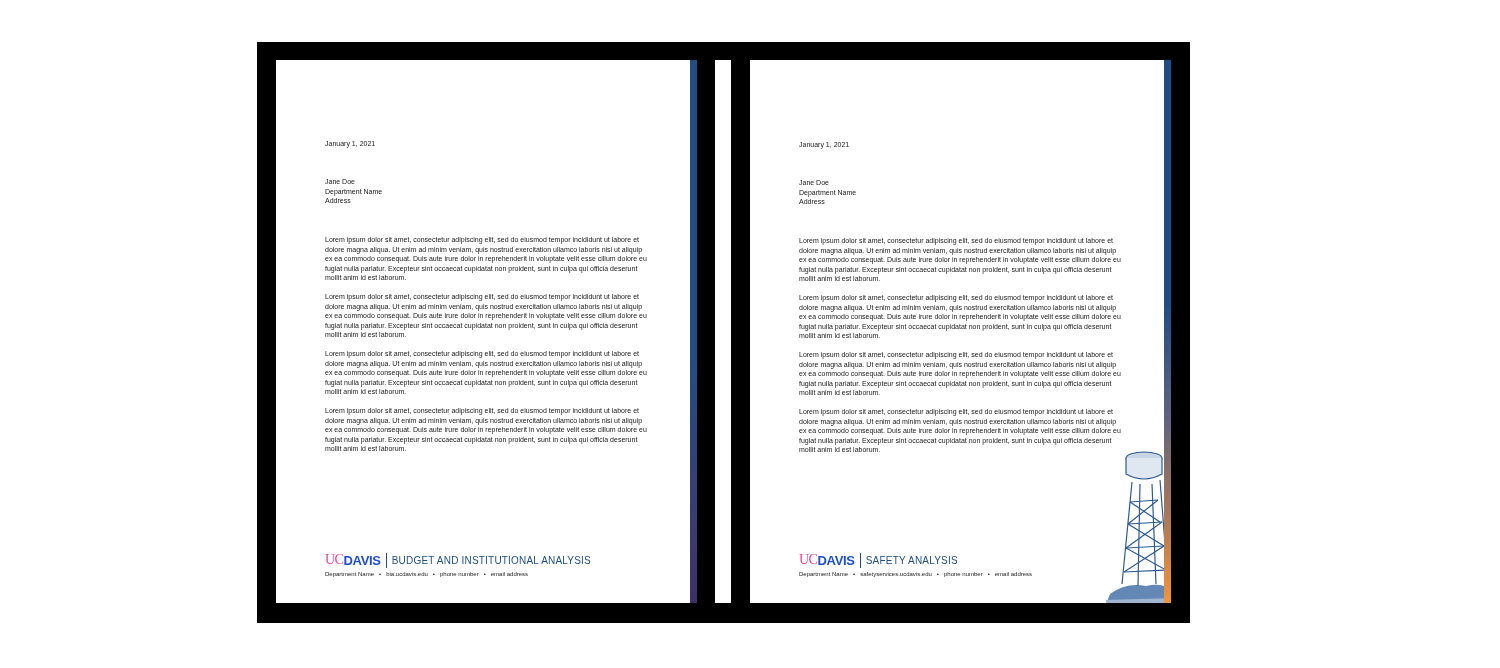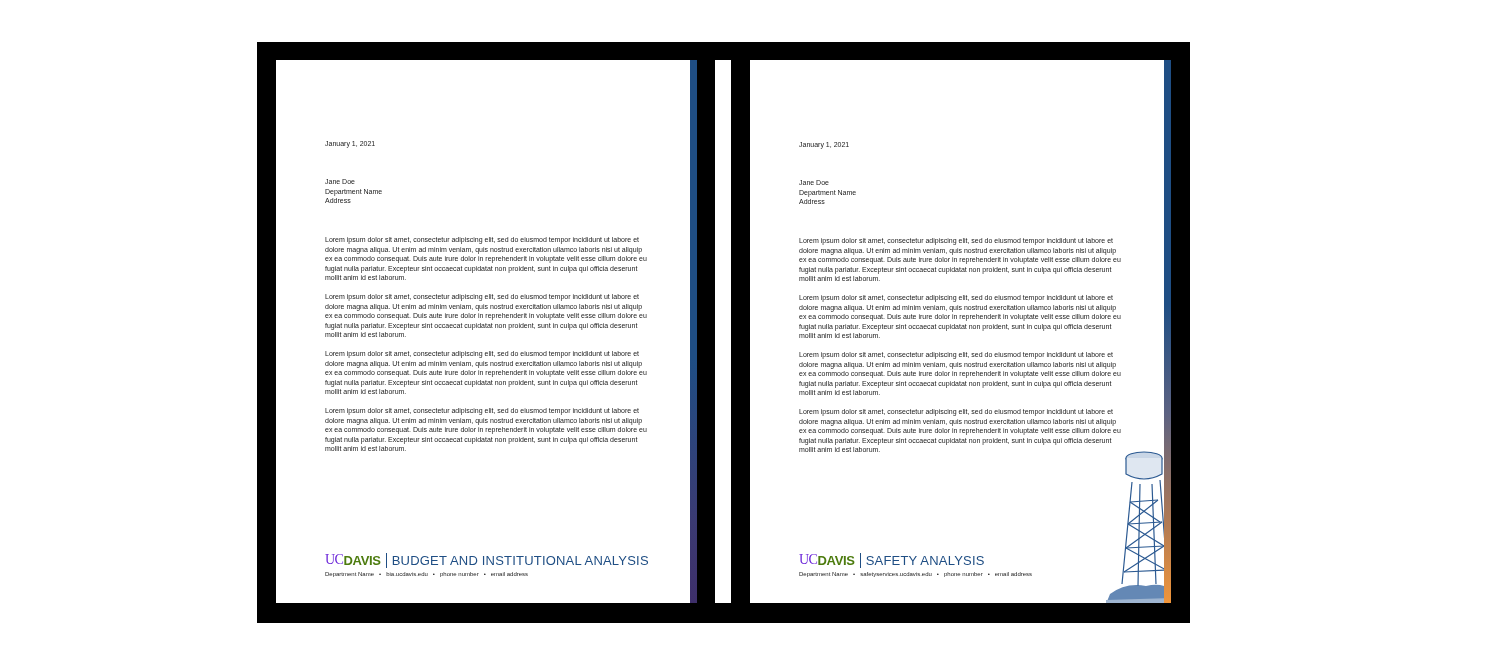--- a/index.html
+++ b/index.html
@@ -12,24 +12,24 @@
   .page.right { left:750px; width:414px; }
   .stripe { position:absolute; top:60px; width:7px; height:543px; }
   .stripe.left { left:690px; background:linear-gradient(to bottom,#1f4e84 0%,#1f4e84 55%,#3b3a72 85%,#3e2f6a 100%); }
   .stripe.right { left:1164px; background:linear-gradient(to bottom,#1f4e84 0%,#1f4e84 45%,#5c6282 65%,#b07a55 85%,#f0953a 100%); }
   .content { position:absolute; left:49px; width:330px; font-size:7px; line-height:9.6px; color:#1a1a1a; }
   .date { top:79px; }
   .recipient { top:117px; }
   .recipient div { height:9.6px; }
   .para { position:absolute; left:49px; width:322px; font-size:7px; line-height:9.6px; color:#1a1a1a; }
   .footer-logo { position:absolute; left:49px; top:492px; display:flex; align-items:center; white-space:nowrap; }
-  .uc { font-family:"Liberation Serif", serif; font-size:14px; color:#6d28d9; letter-spacing:-0.5px; }
-  .davis { font-family:"Liberation Sans", sans-serif; font-weight:bold; font-size:13px; color:#4d7c0f; letter-spacing:-0.3px; }
+  .uc { font-family:"Liberation Serif", serif; font-size:14px; color:#ec4899; letter-spacing:-0.5px; }
+  .davis { font-family:"Liberation Sans", sans-serif; font-weight:bold; font-size:13px; color:#1d4ed8; letter-spacing:-0.3px; }
   .logo-bar { width:1px; height:15px; background:#1f4e84; margin:0 5px 0 5px; }
-  .unit { font-family:"Liberation Sans", sans-serif; font-size:13px; color:#1f4e84; letter-spacing:0.2px; }
+  .unit { font-family:"Liberation Sans", sans-serif; font-size:10px; color:#1f4e84; letter-spacing:0.2px; }
   .footer-contact { position:absolute; left:49px; top:511px; font-size:6px; color:#222; white-space:nowrap; }
   .footer-contact .sep { margin:0 5px; }
   .tower { position:absolute; left:356px; top:384px; width:64px; height:160px; }
 </style>
 </head>
 <body>
 
 <div class="frame"></div>
 <div class="divider-strip"></div>
 

